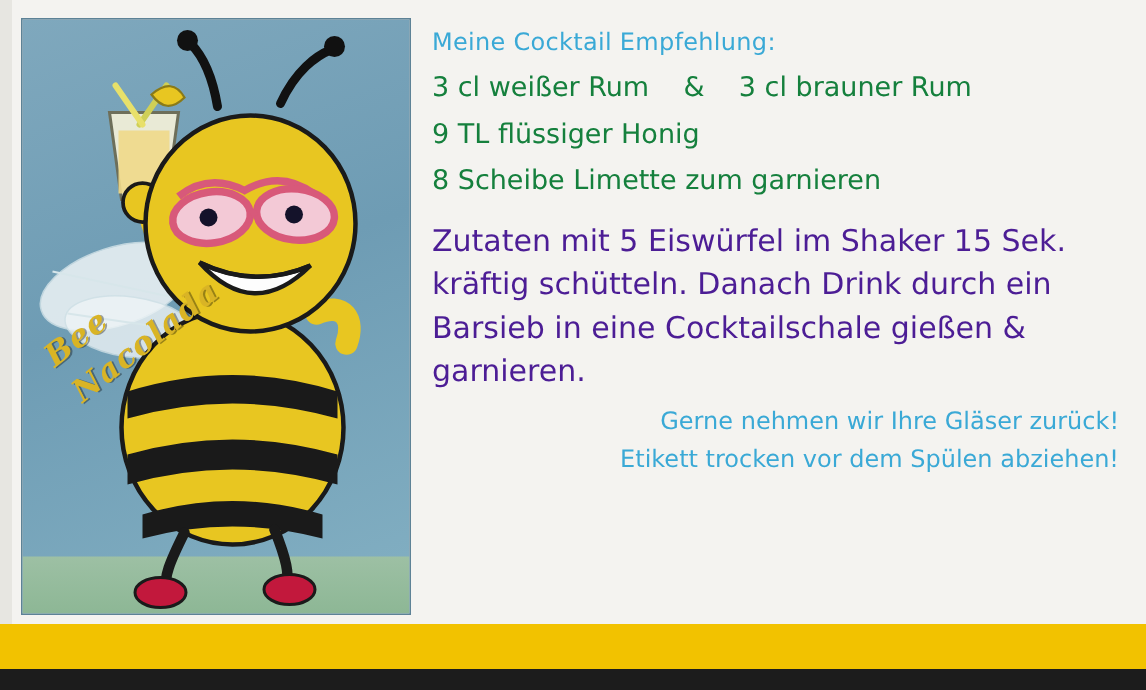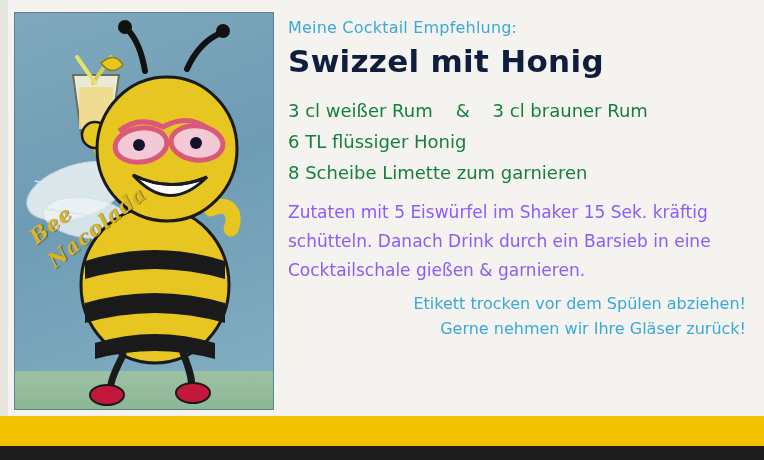--- a/index.html
+++ b/index.html
@@ -88,22 +88,22 @@
     padding: 0;
     list-style: none;
     color: #15803d;
     font-size: 18px;
     line-height: 31px;
   }
   .ingredients li {
     white-space: pre;
   }
   .instructions {
-    color: #8b5cf6;
-    font-size: 17px;
+    color: #4c1d95;
+    font-size: 20px;
     line-height: 29px;
     margin: 4px 0 0 0;
     max-width: 430px;
   }
   .footnote {
     color: #3aa9d6;
     font-size: 16px;
     line-height: 25px;
     text-align: right;
     margin-top: 6px;
@@ -195,31 +195,30 @@
     </svg>
 
     <div class="brand-text">
       <span>Bee</span><br>
       <span>Nacolada</span>
     </div>
   </div>
 
   <div class="content">
     <p class="kicker">Meine Cocktail Empfehlung:</p>
-    <h1 class="title">Swizzel mit Honig</h1>
 
     <ul class="ingredients">
       <li>3 cl weißer Rum    &amp;    3 cl brauner Rum</li>
-      <li>6 TL flüssiger Honig</li>
+      <li>9 TL flüssiger Honig</li>
       <li>8 Scheibe Limette zum garnieren</li>
     </ul>
 
     <p class="instructions">Zutaten mit 5 Eiswürfel im Shaker 15 Sek. kräftig schütteln. Danach Drink durch ein Barsieb in eine Cocktailschale gießen &amp; garnieren.</p>
 
     <div class="footnote">
+      <div>Gerne nehmen wir Ihre Gläser zurück!</div>
       <div>Etikett trocken vor dem Spülen abziehen!</div>
-      <div>Gerne nehmen wir Ihre Gläser zurück!</div>
     </div>
   </div>
 
   <div class="bar-yellow"></div>
   <div class="bar-dark"></div>
 </div>
 
 </body></html>

